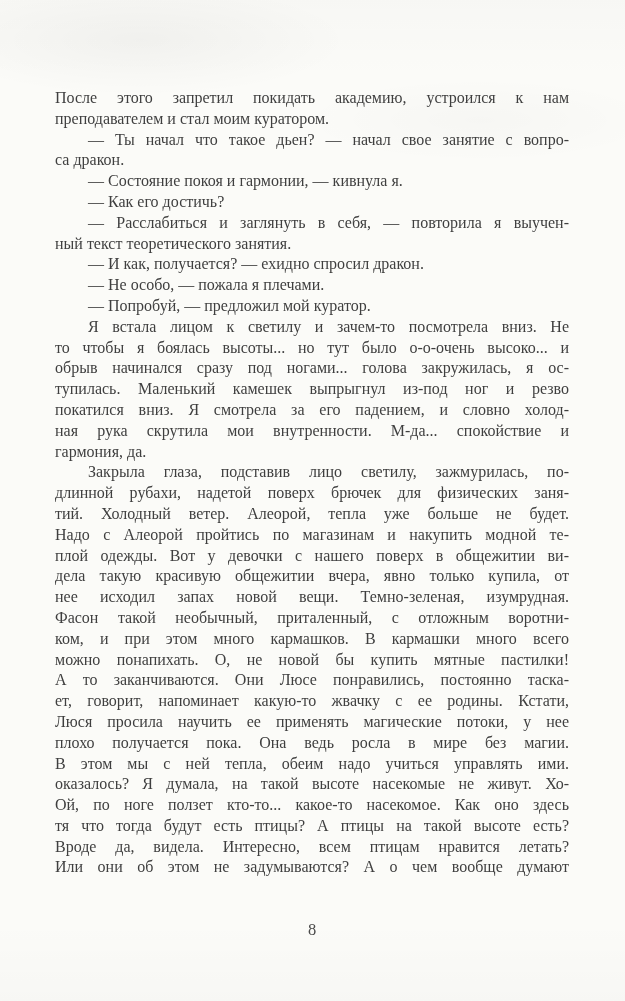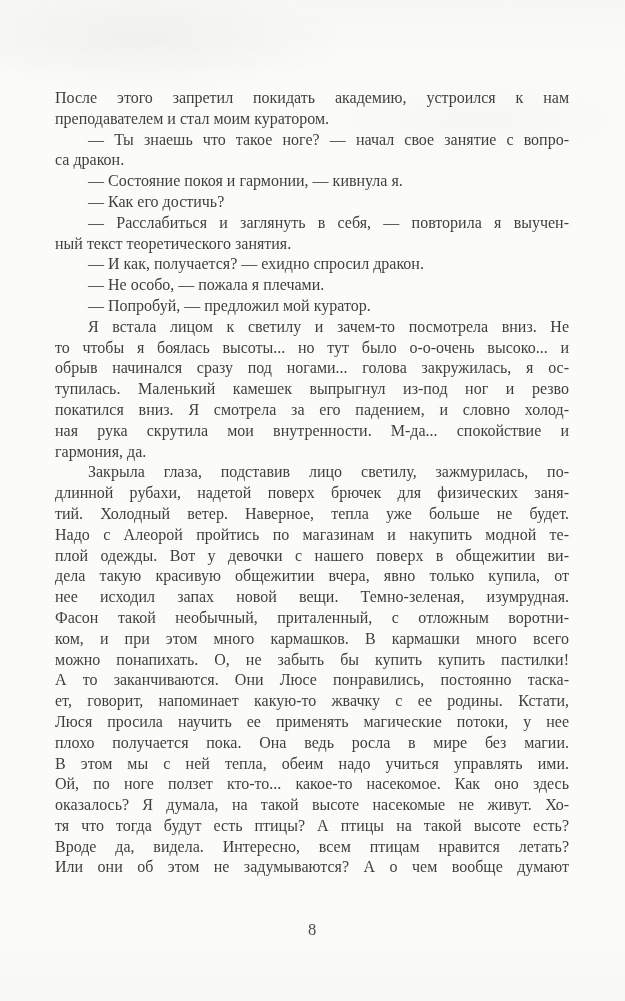--- a/index.html
+++ b/index.html
@@ -63,21 +63,21 @@
 </head>
 <body>
 
 <div class="page">
   <div class="text-block" id="text-block">
       <div class="paragraph">
         <div class="line">После этого запретил покидать академию, устроился к нам</div>
         <div class="line last">преподавателем и стал моим куратором.</div>
       </div>
       <div class="paragraph">
-        <div class="line indent">— Ты знаешь что такое ноге? — начал свое занятие с вопро-</div>
+        <div class="line indent">— Ты начал что такое дьен? — начал свое занятие с вопро-</div>
         <div class="line last">са дракон.</div>
       </div>
       <div class="paragraph">
         <div class="line last indent">— Состояние покоя и гармонии, — кивнула я.</div>
       </div>
       <div class="paragraph">
         <div class="line last indent">— Как его достичь?</div>
       </div>
       <div class="paragraph">
         <div class="line indent">— Расслабиться и заглянуть в себя, — повторила я выучен-</div>
@@ -97,34 +97,34 @@
         <div class="line">то чтобы я боялась высоты... но тут было о-о-очень высоко... и</div>
         <div class="line">обрыв начинался сразу под ногами... голова закружилась, я ос-</div>
         <div class="line">тупилась. Маленький камешек выпрыгнул из-под ног и резво</div>
         <div class="line">покатился вниз. Я смотрела за его падением, и словно холод-</div>
         <div class="line">ная рука скрутила мои внутренности. М-да... спокойствие и</div>
         <div class="line last">гармония, да.</div>
       </div>
       <div class="paragraph">
         <div class="line indent">Закрыла глаза, подставив лицо светилу, зажмурилась, по-</div>
         <div class="line">длинной рубахи, надетой поверх брючек для физических заня-</div>
-        <div class="line">тий. Холодный ветер. Наверное, тепла уже больше не будет.</div>
+        <div class="line">тий. Холодный ветер. Алеорой, тепла уже больше не будет.</div>
         <div class="line">Надо с Алеорой пройтись по магазинам и накупить модной те-</div>
         <div class="line">плой одежды. Вот у девочки с нашего поверх в общежитии ви-</div>
         <div class="line">дела такую красивую общежитии вчера, явно только купила, от</div>
         <div class="line">нее исходил запах новой вещи. Темно-зеленая, изумрудная.</div>
         <div class="line">Фасон такой необычный, приталенный, с отложным воротни-</div>
         <div class="line">ком, и при этом много кармашков. В кармашки много всего</div>
-        <div class="line">можно понапихать. О, не забыть бы купить купить пастилки!</div>
+        <div class="line">можно понапихать. О, не новой бы купить мятные пастилки!</div>
         <div class="line">А то заканчиваются. Они Люсе понравились, постоянно таска-</div>
         <div class="line">ет, говорит, напоминает какую-то жвачку с ее родины. Кстати,</div>
         <div class="line">Люся просила научить ее применять магические потоки, у нее</div>
         <div class="line">плохо получается пока. Она ведь росла в мире без магии.</div>
         <div class="line">В этом мы с ней тепла, обеим надо учиться управлять ими.</div>
+        <div class="line">оказалось? Я думала, на такой высоте насекомые не живут. Хо-</div>
         <div class="line">Ой, по ноге ползет кто-то... какое-то насекомое. Как оно здесь</div>
-        <div class="line">оказалось? Я думала, на такой высоте насекомые не живут. Хо-</div>
         <div class="line">тя что тогда будут есть птицы? А птицы на такой высоте есть?</div>
         <div class="line">Вроде да, видела. Интересно, всем птицам нравится летать?</div>
         <div class="line">Или они об этом не задумываются? А о чем вообще думают</div>
       </div>
     </div>
   <div class="page-number">8</div>
 </div>
 
 </body></html>

